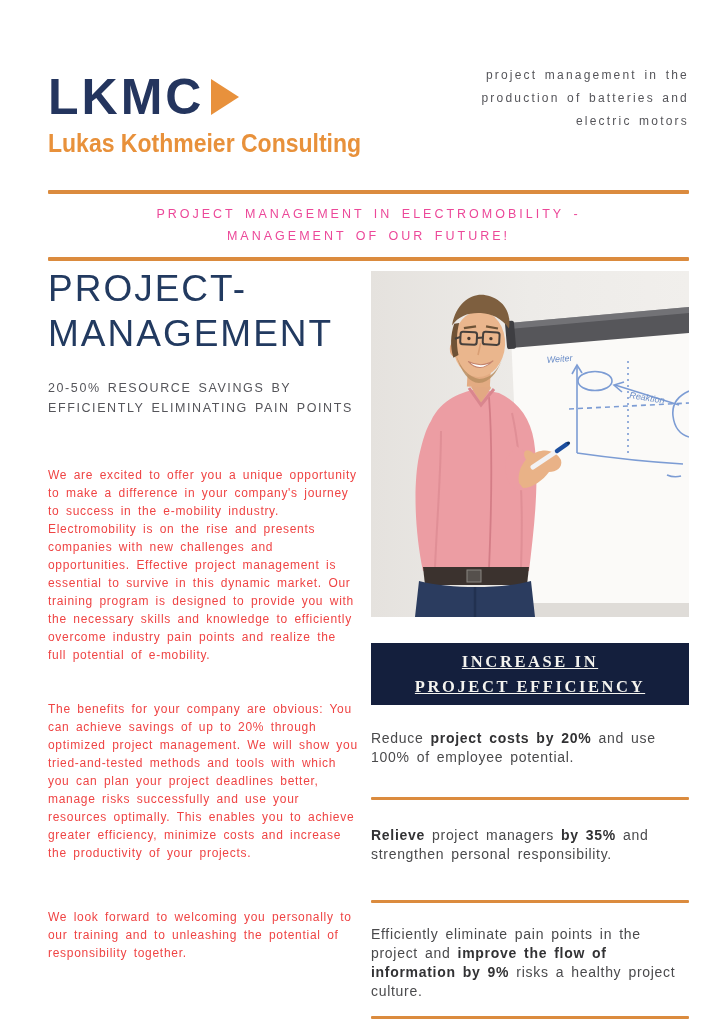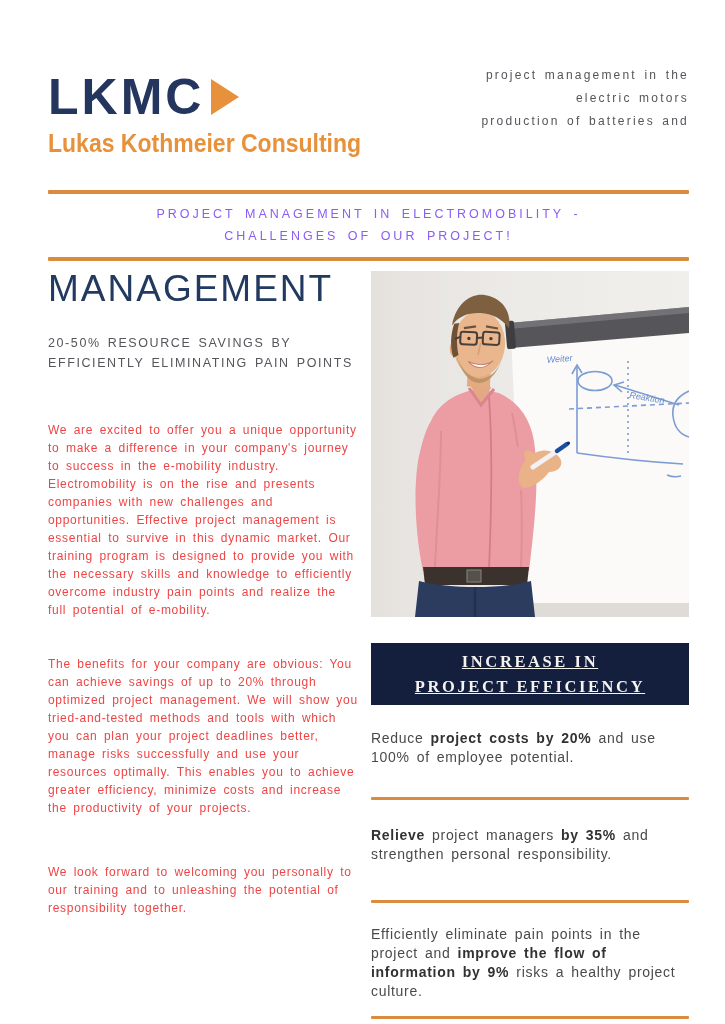--- a/index.html
+++ b/index.html
@@ -22,21 +22,21 @@
   .tagline{
     position:absolute;top:48px;right:36px;width:290px;text-align:right;
     font-size:12px;line-height:23px;letter-spacing:2.2px;color:#55555a;word-spacing:2px;
   }
   .tagline span{display:block;}
   
   .banner{position:absolute;left:48px;top:174px;width:641px;}
   .rule{height:4px;background:#DB8B3E;border-radius:1px;}
   .banner-text{
     text-align:center;padding:9px 0 10px 0;font-size:12.5px;line-height:22px;
-    letter-spacing:3px;color:#8b5cf6;word-spacing:3px;
+    letter-spacing:3px;color:#ec4899;word-spacing:3px;
   }
   .banner-text span{display:block;}
   
   .left-col{position:absolute;left:48px;top:250px;width:312px;}
   .main-title{
     font-size:37px;line-height:45px;font-weight:400;letter-spacing:2px;color:#223A60;
   }
   .main-title span{display:block;}
   .main-subtitle{
     margin-top:22px;font-size:12.5px;line-height:20px;letter-spacing:1.6px;
@@ -79,35 +79,36 @@
   <div class="logo-block">
     <div class="logo-row">
       <div class="logo-wordmark">LKMC</div>
       <div class="logo-triangle"></div>
     </div>
     <div class="logo-subtitle">Lukas Kothmeier Consulting</div>
   </div>
 
   <div class="tagline">
     <span>project management in the</span>
+    <span>production of batteries and</span>
     <span>electric motors</span>
-    <span>production of batteries and</span>
   </div>
 
   <div class="banner">
     <div class="rule"></div>
     <div class="banner-text">
       <span>PROJECT MANAGEMENT IN ELECTROMOBILITY -</span>
-      <span>CHALLENGES OF OUR PROJECT!</span>
+      <span>MANAGEMENT OF OUR FUTURE!</span>
     </div>
     <div class="rule"></div>
   </div>
 
   <div class="left-col">
     <h1 class="main-title" style="margin:0;">
+      <span>PROJECT-</span>
       <span>MANAGEMENT</span>
     </h1>
     <div class="main-subtitle">
       <span>20-50% RESOURCE SAVINGS BY</span>
       <span>EFFICIENTLY ELIMINATING PAIN POINTS</span>
     </div>
     <div class="body-copy block-a">
       <p>We are excited to offer you a unique opportunity to make a difference in your company's journey to success in the e-mobility industry.</p>
       <p>Electromobility is on the rise and presents companies with new challenges and opportunities. Effective project management is essential to survive in this dynamic market. Our training program is designed to provide you with the necessary skills and knowledge to efficiently overcome industry pain points and realize the full potential of e-mobility.</p>
     </div>

